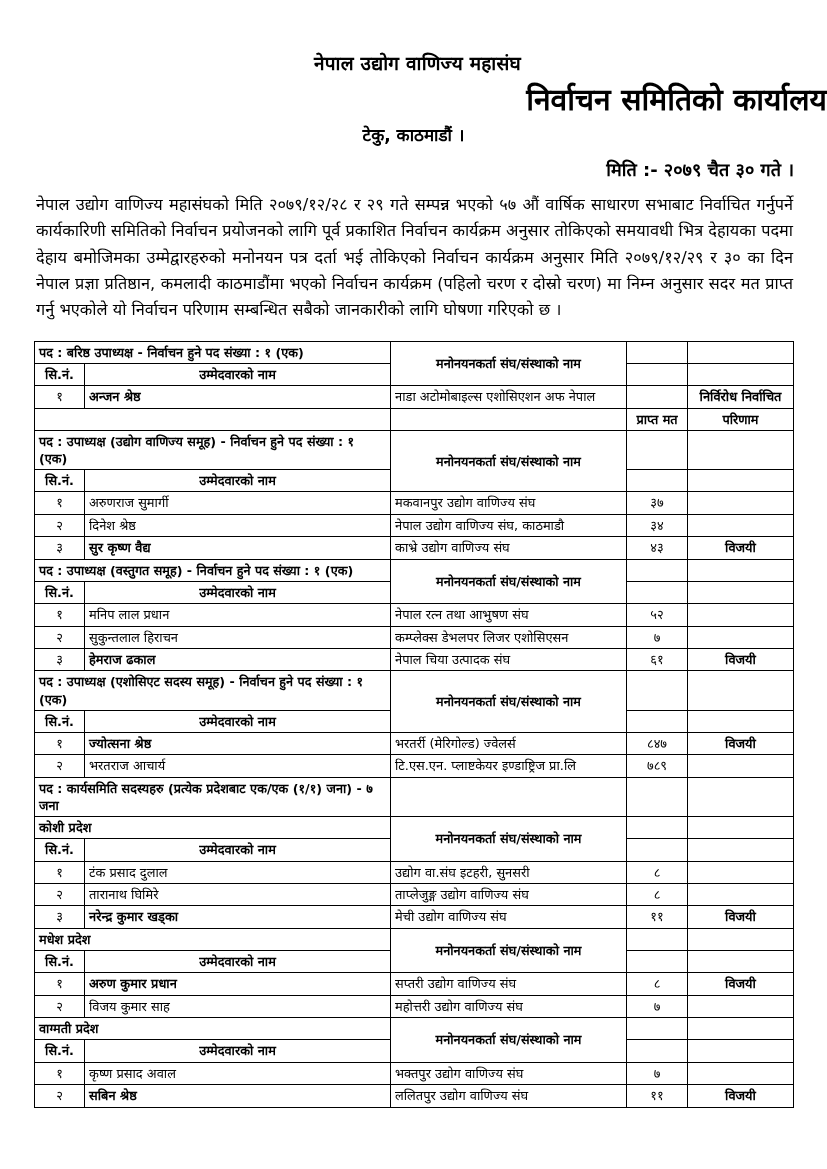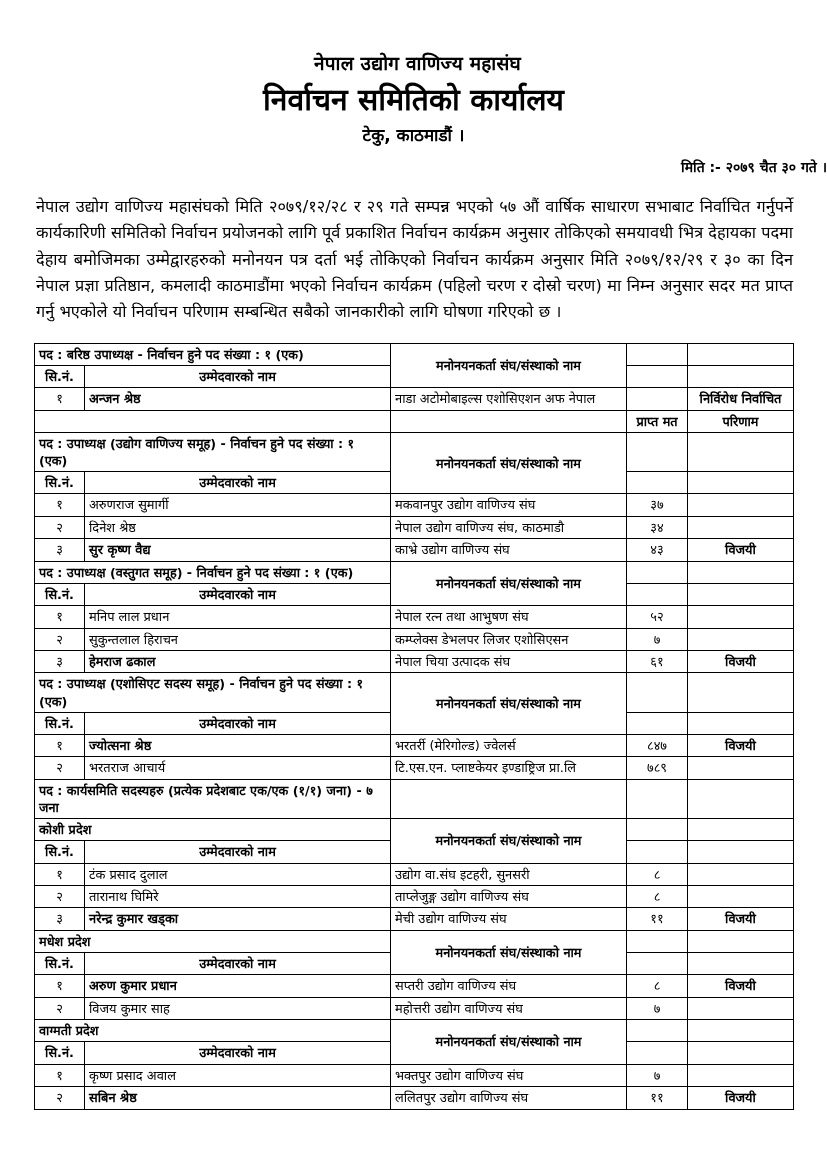--- a/index.html
+++ b/index.html
@@ -31,45 +31,47 @@
     font-weight: 700;
     letter-spacing: 0.2px;
     line-height: 1.25;
     padding-left: 8px;
   }
   .office-name {
     font-size: 30px;
     font-weight: 700;
     line-height: 1.3;
     margin-top: 4px;
+    text-align: right;
   }
   .address {
     font-size: 17px;
     font-weight: 700;
     margin-top: 5px;
     line-height: 1.3;
   }
   .date-line {
     text-align: right;
-    font-size: 14px;
-    font-weight: 700;
+    font-size: 18px;
+    font-weight: 700;
+    padding-right: 33px;
     margin-top: 11px;
   }
   .result-heading {
     text-align: center;
     font-size: 17px;
     font-weight: 700;
     margin-top: 10px;
   }
   .result-heading span {
     border-bottom: 1.5px solid #000;
     padding: 0 3px 1px 3px;
   }
   .body-para {
-    margin: 18px 34px 0 36px;
+    margin: 11px 34px 0 36px;
     font-size: 16.3px;
     line-height: 1.62;
     text-align: justify;
     text-align-last: left;
     font-weight: 400;
   }
   table.results {
     border-collapse: collapse;
     margin: 17px 0 0 34px;
     width: 759px;

